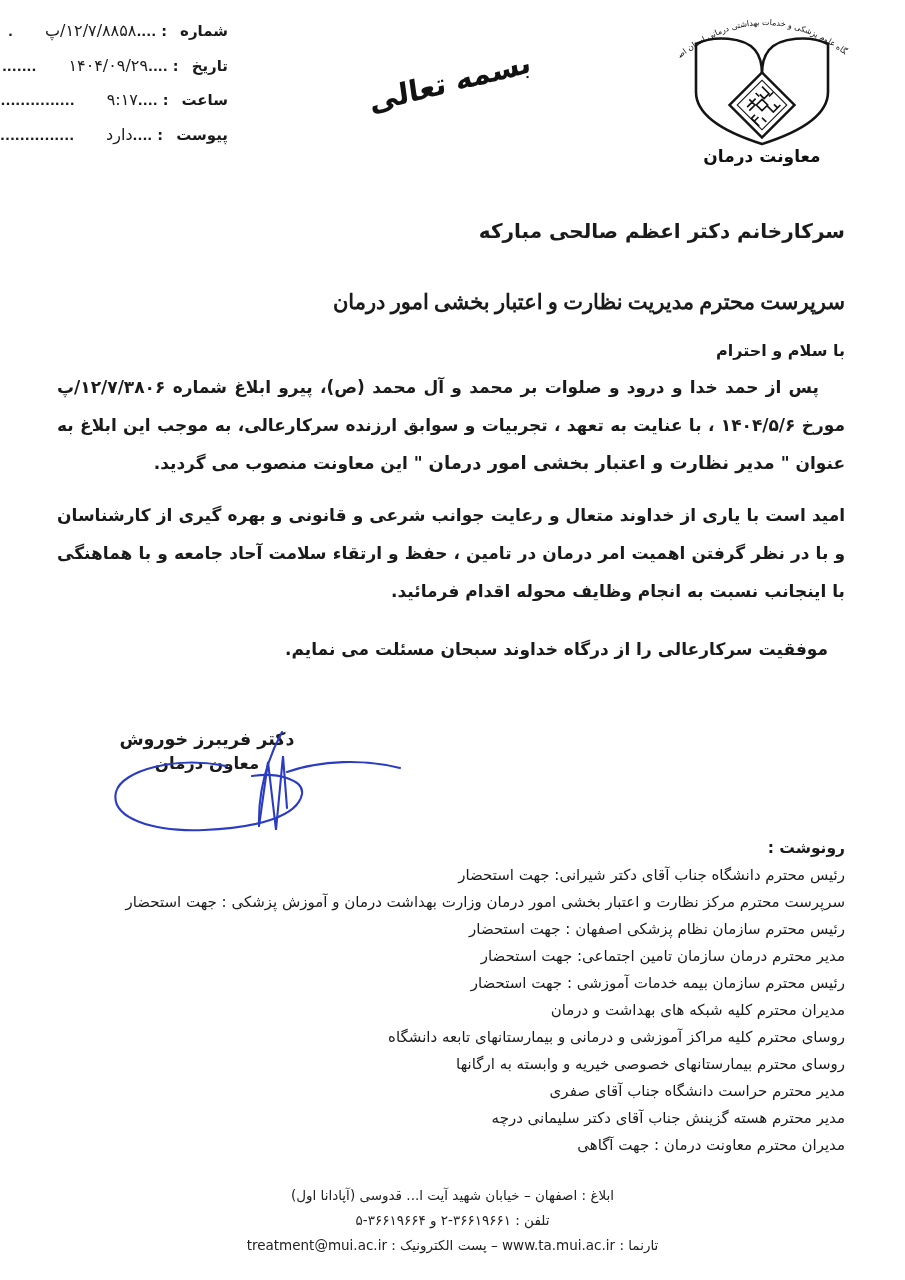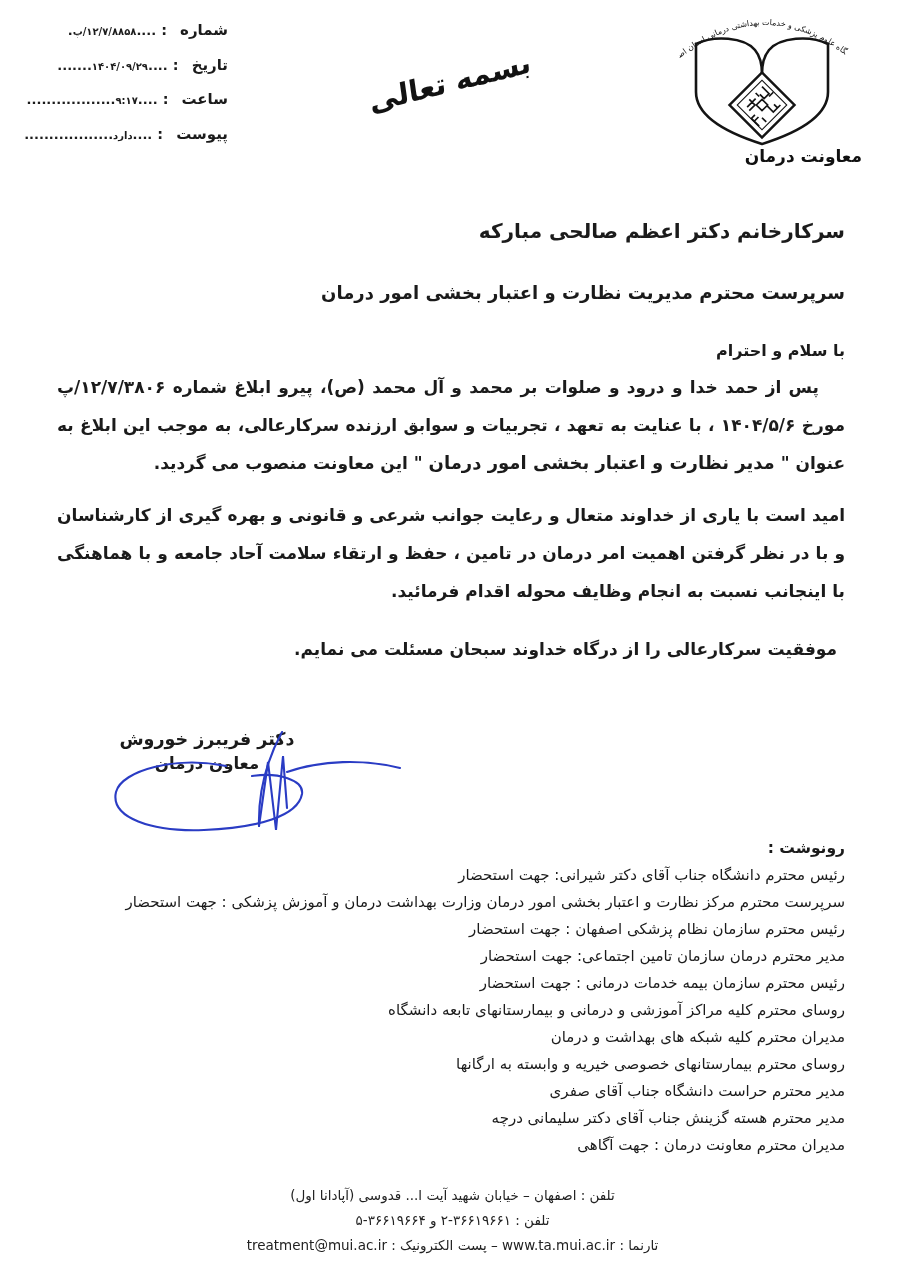--- a/index.html
+++ b/index.html
@@ -14,52 +14,52 @@
     font-family:"DejaVu Sans", sans-serif;
     color:#1b1b1b;
   }
 
   
   .stamp { position:absolute; left:24px; top:14px; width:204px; direction:rtl; }
   .srow  { line-height:33.5px; font-size:14.5px; white-space:nowrap; text-align:right; }
   .slabel{ font-weight:bold; font-size:15px;margin-left:8px; }
   .scolon{ font-weight:bold; }
   .sdots { font-weight:bold; letter-spacing:1px; font-size:13px; }
-  .sval  { font-weight:bold; font-size:10px; }
+  .sval  { font-weight:normal; font-size:16px;margin-left:32px; }
 
   
   .bismillah {
     position:absolute; left:352px; top:34px; width:196px; height:96px;
     display:flex; align-items:center; justify-content:center;
     font-size:29px; font-weight:bold;
     transform:rotate(-14deg) skewX(-6deg);
     color:#121212;
   }
 
   
   .logo-svg { position:absolute; left:662px; top:4px; }
   .logo-caption {
     position:absolute; left:662px; top:146px; width:200px;
-    text-align:right; font-weight:bold; font-size:17px; color:#111;
+    text-align:center; font-weight:bold; font-size:17px; color:#111;
   }
 
   
   .r-name   { position:absolute; right:60px; top:219px; font-size:20px; font-weight:bold; }
-  .r-title  { position:absolute; right:60px; top:282px; font-size:18px; font-weight:bold; }
+  .r-title  { position:absolute; right:60px; top:290px; font-size:21px; font-weight:bold;font-family:Liberation Serif, serif; }
   .r-salute { position:absolute; right:60px; top:341px; font-size:16px; font-weight:bold; }
 
   
   .body-text {
     position:absolute; right:60px; left:57px; top:368px;
     font-size:17px; font-weight:bold; line-height:38px;
     text-align:justify; text-justify:inter-word;
   }
   .body-text p.p1 { text-indent:26px; margin:0 0 14px 0; }
   .body-text p.p2 { margin:0 0 20px 0; }
-  .body-text p.p3 { margin:8px; text-align:right; }
+  .body-text p.p3 { margin:17px; text-align:right; }
   .bold-inline { font-weight:bold; font-size:18px; }
 
   
   .sig-block { position:absolute; left:100px; top:729px; width:214px; text-align:center; z-index:1; }
   .sig-name  { font-size:17.5px; font-weight:bold; }
   .sig-title { font-size:16.5px; font-weight:bold; margin-top:5px; }
   .sig-draw  { position:absolute; left:106px; top:726px; z-index:2; }
 
   
   .copies { position:absolute; right:60px; left:40px; top:839px; text-align:right; }
@@ -125,28 +125,28 @@
       <path d="M 181,46 C 215,34 258,33 294,42"></path>
     </g>
   </svg>
 
   <div class="copies">
     <div class="copies-head">رونوشت :</div>
     <div class="copy-item">رئیس محترم دانشگاه جناب آقای دکتر شیرانی: جهت استحضار</div>
     <div class="copy-item">سرپرست محترم مرکز نظارت و اعتبار بخشی امور درمان وزارت بهداشت درمان و آموزش پزشکی : جهت استحضار</div>
     <div class="copy-item">رئیس محترم سازمان نظام پزشکی اصفهان : جهت استحضار</div>
     <div class="copy-item">مدیر محترم درمان سازمان تامین اجتماعی: جهت استحضار</div>
-    <div class="copy-item">رئیس محترم سازمان بیمه خدمات درمانی : جهت استحضار</div>
+    <div class="copy-item">رئیس محترم سازمان بیمه خدمات آموزشی : جهت استحضار</div>
+    <div class="copy-item">مدیران محترم کلیه شبکه های بهداشت و درمان</div>
     <div class="copy-item">روسای محترم کلیه مراکز آموزشی و درمانی و بیمارستانهای تابعه دانشگاه</div>
-    <div class="copy-item">مدیران محترم کلیه شبکه های بهداشت و درمان</div>
     <div class="copy-item">روسای محترم بیمارستانهای خصوصی خیریه و وابسته به ارگانها</div>
     <div class="copy-item">مدیر محترم حراست دانشگاه جناب آقای صفری</div>
     <div class="copy-item">مدیر محترم هسته گزینش جناب آقای دکتر سلیمانی درچه</div>
     <div class="copy-item">مدیران محترم معاونت درمان : جهت آگاهی</div>
   </div>
 
   <div class="footer">
-    <div>تلفن : اصفهان – خیابان شهید آیت ا... قدوسی (آپادانا اول)</div>
+    <div>ابلاغ : اصفهان – خیابان شهید آیت ا... قدوسی (آپادانا اول)</div>
     <div>تلفن : ۳۶۶۱۹۶۶۱-۲ و ۳۶۶۱۹۶۶۴-۵</div>
     <div><span>تارنما :</span> <span class="ltr">www.ta.mui.ac.ir</span> <span>–</span> <span>پست الکترونیک :</span> <span class="ltr">treatment@mui.ac.ir</span></div>
   </div>
 
 </div>
 
 </body></html>

